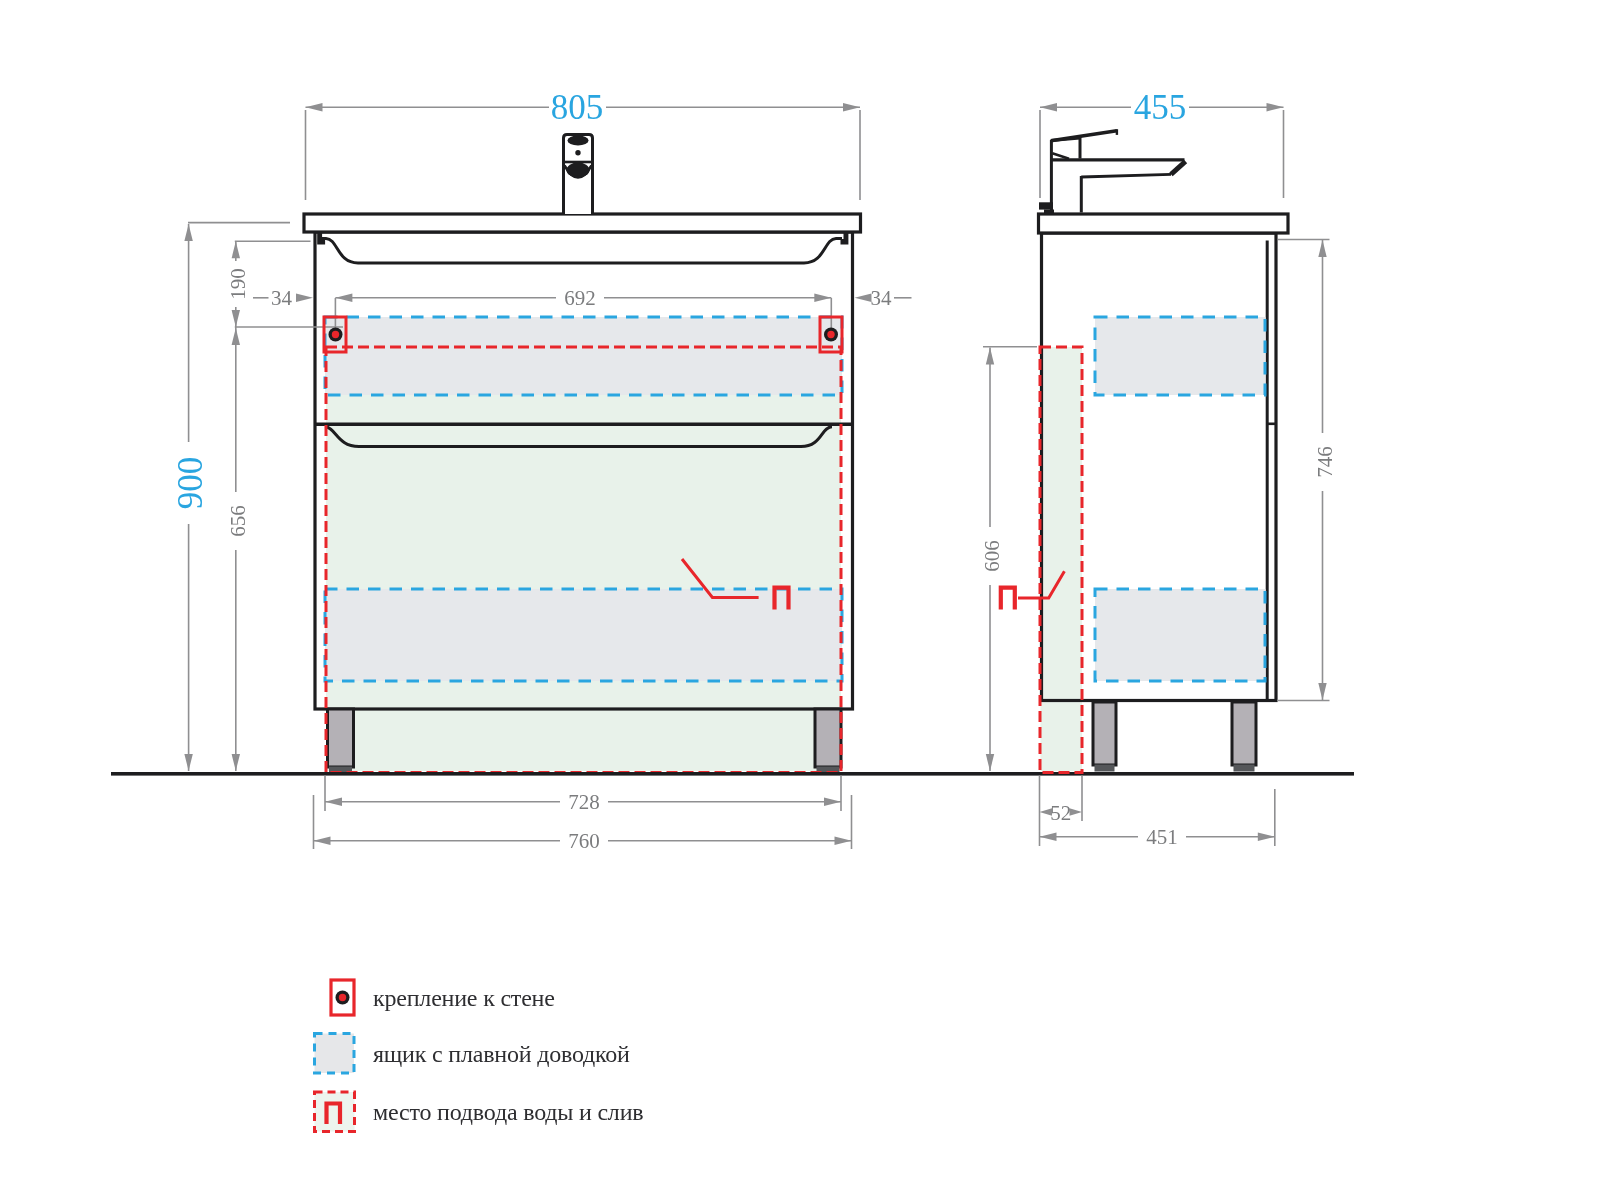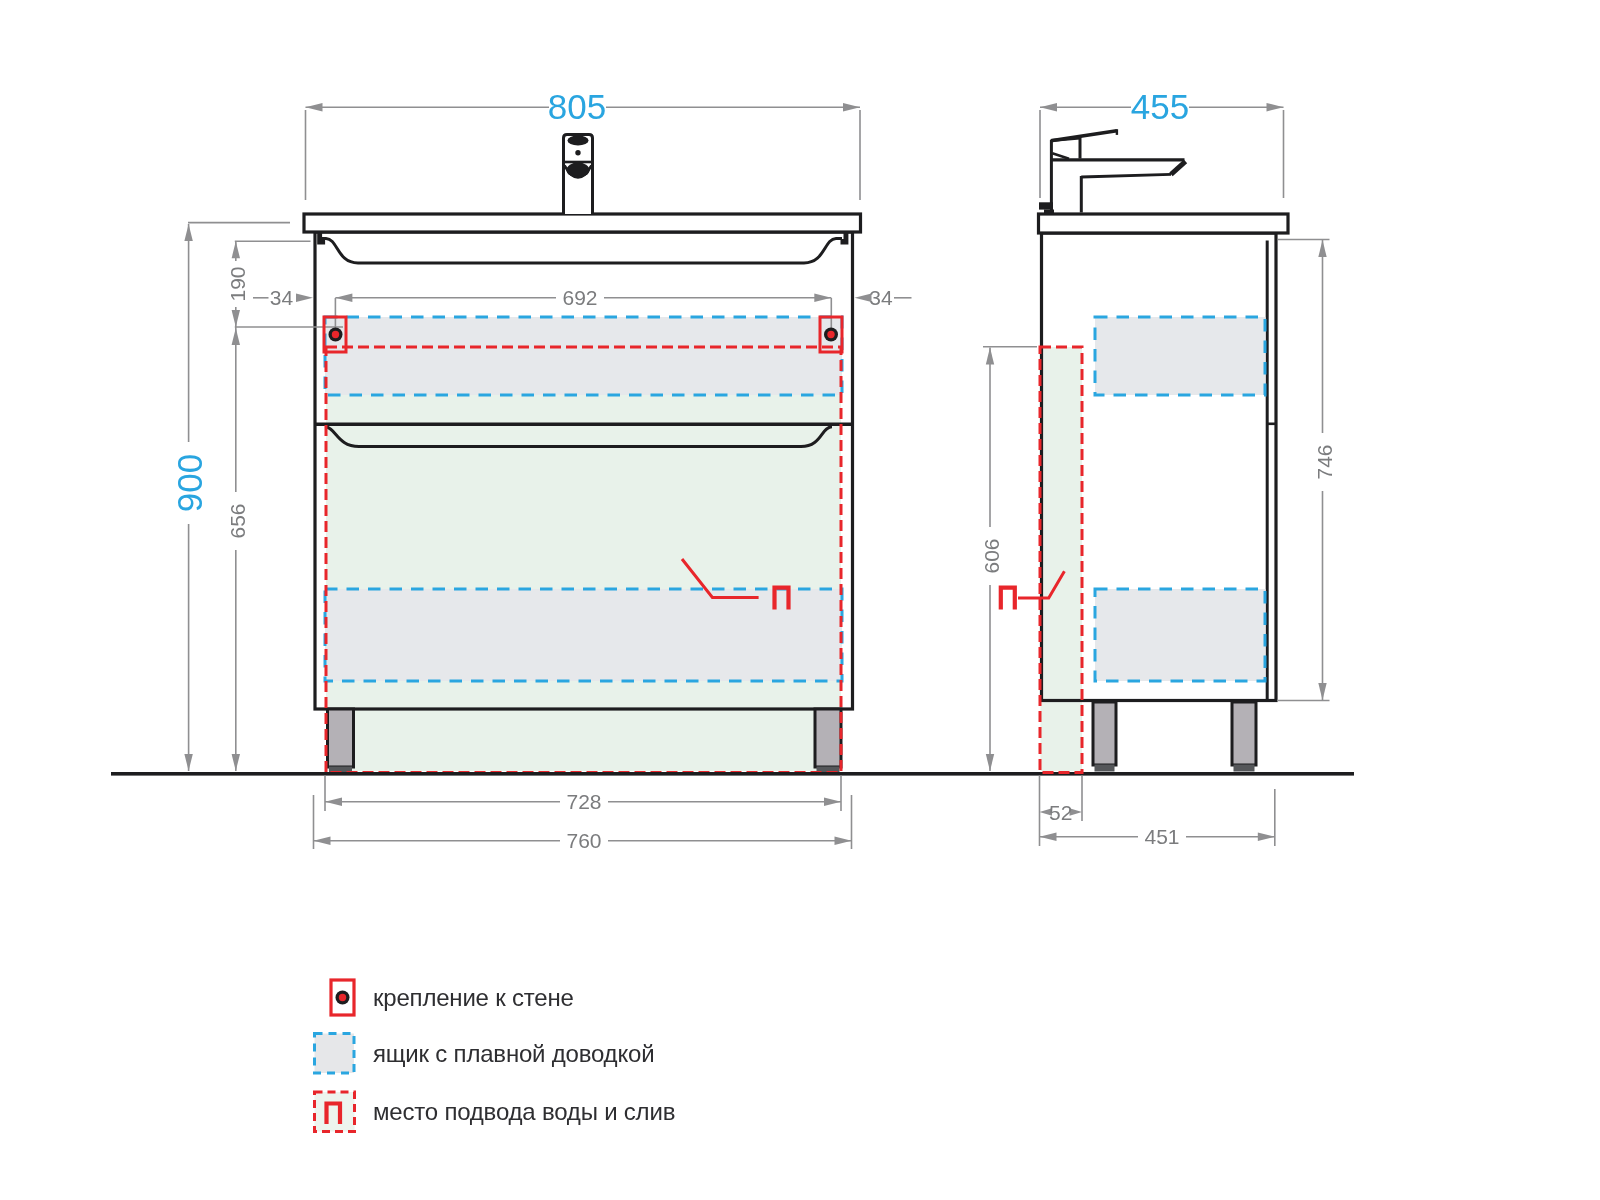--- a/index.html
+++ b/index.html
@@ -1,17 +1,17 @@
 <!DOCTYPE html>
 <html><head>
 <meta charset="utf-8">
 <style>
 html,body{margin:0;padding:0;background:#fff;}
 #c{position:relative;width:1600px;height:1200px;background:#ffffff;overflow:hidden;
-   font-family:Liberation Sans, sans-serif;}
+   font-family:Liberation Serif, serif;}
 svg{position:absolute;left:0;top:0;display:block;}
 </style>
 </head>
 <body>
 <div id="c">
 <svg width="1600" height="1200" viewBox="0 0 1600 1200">
 <defs></defs>
 
 <rect x="326" y="347" width="515" height="424" fill="#e8f2ea"></rect>
 

